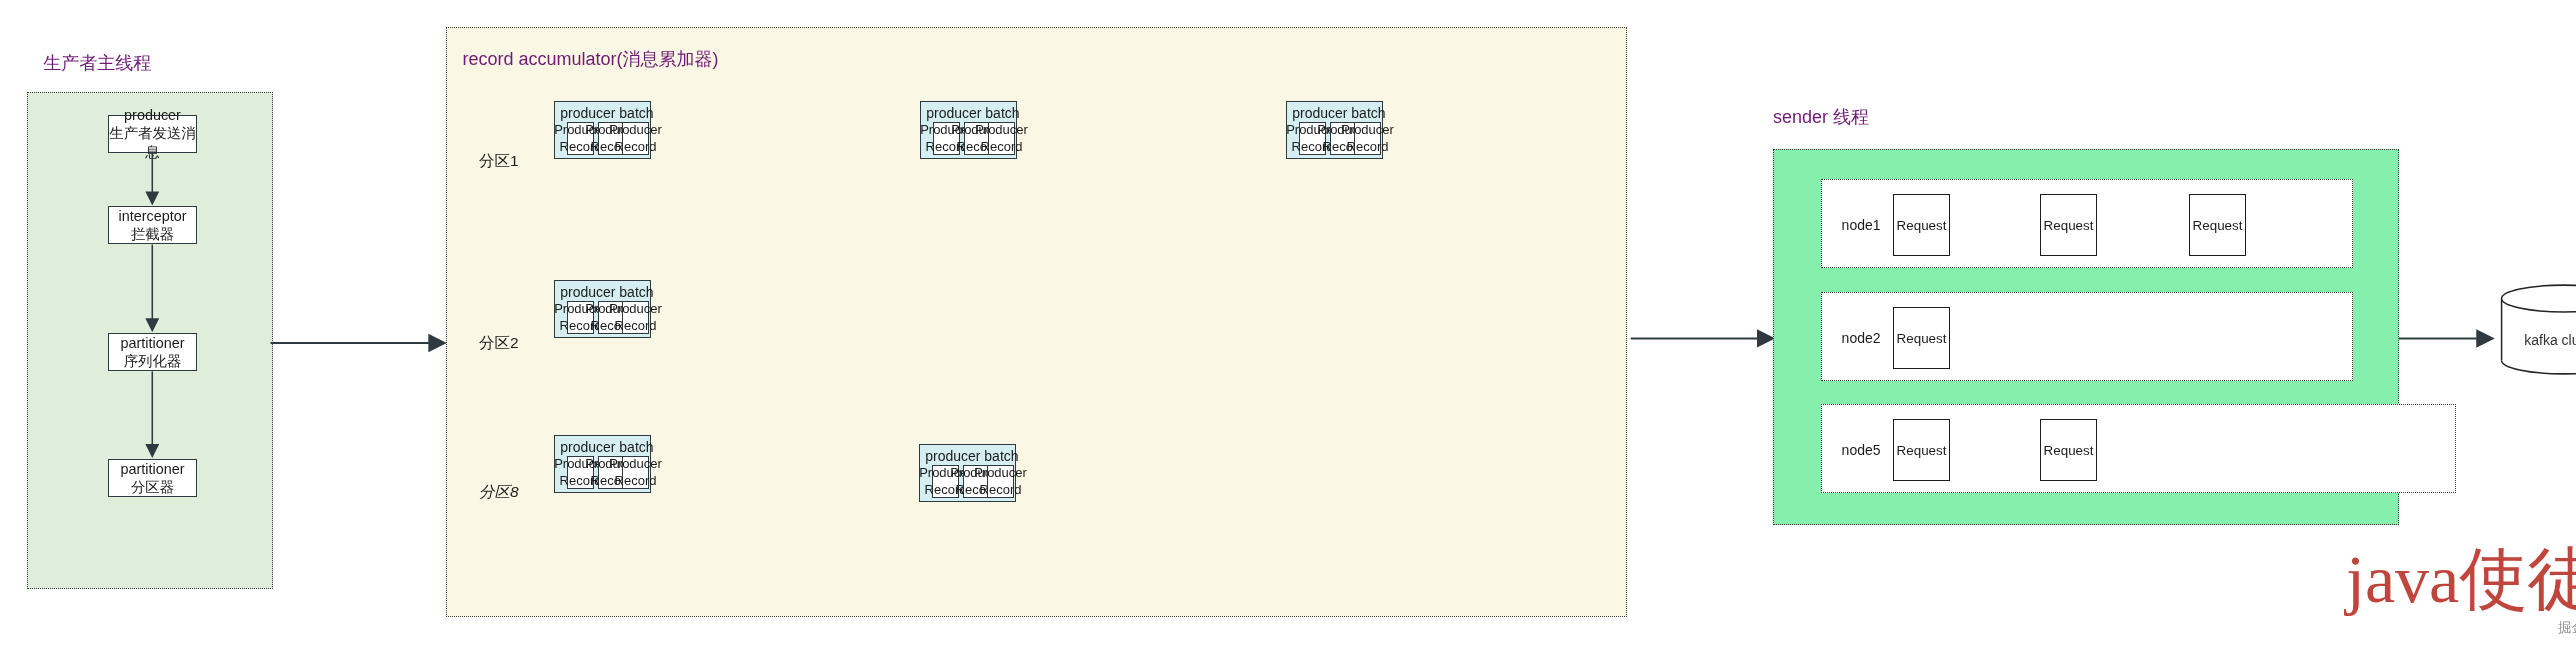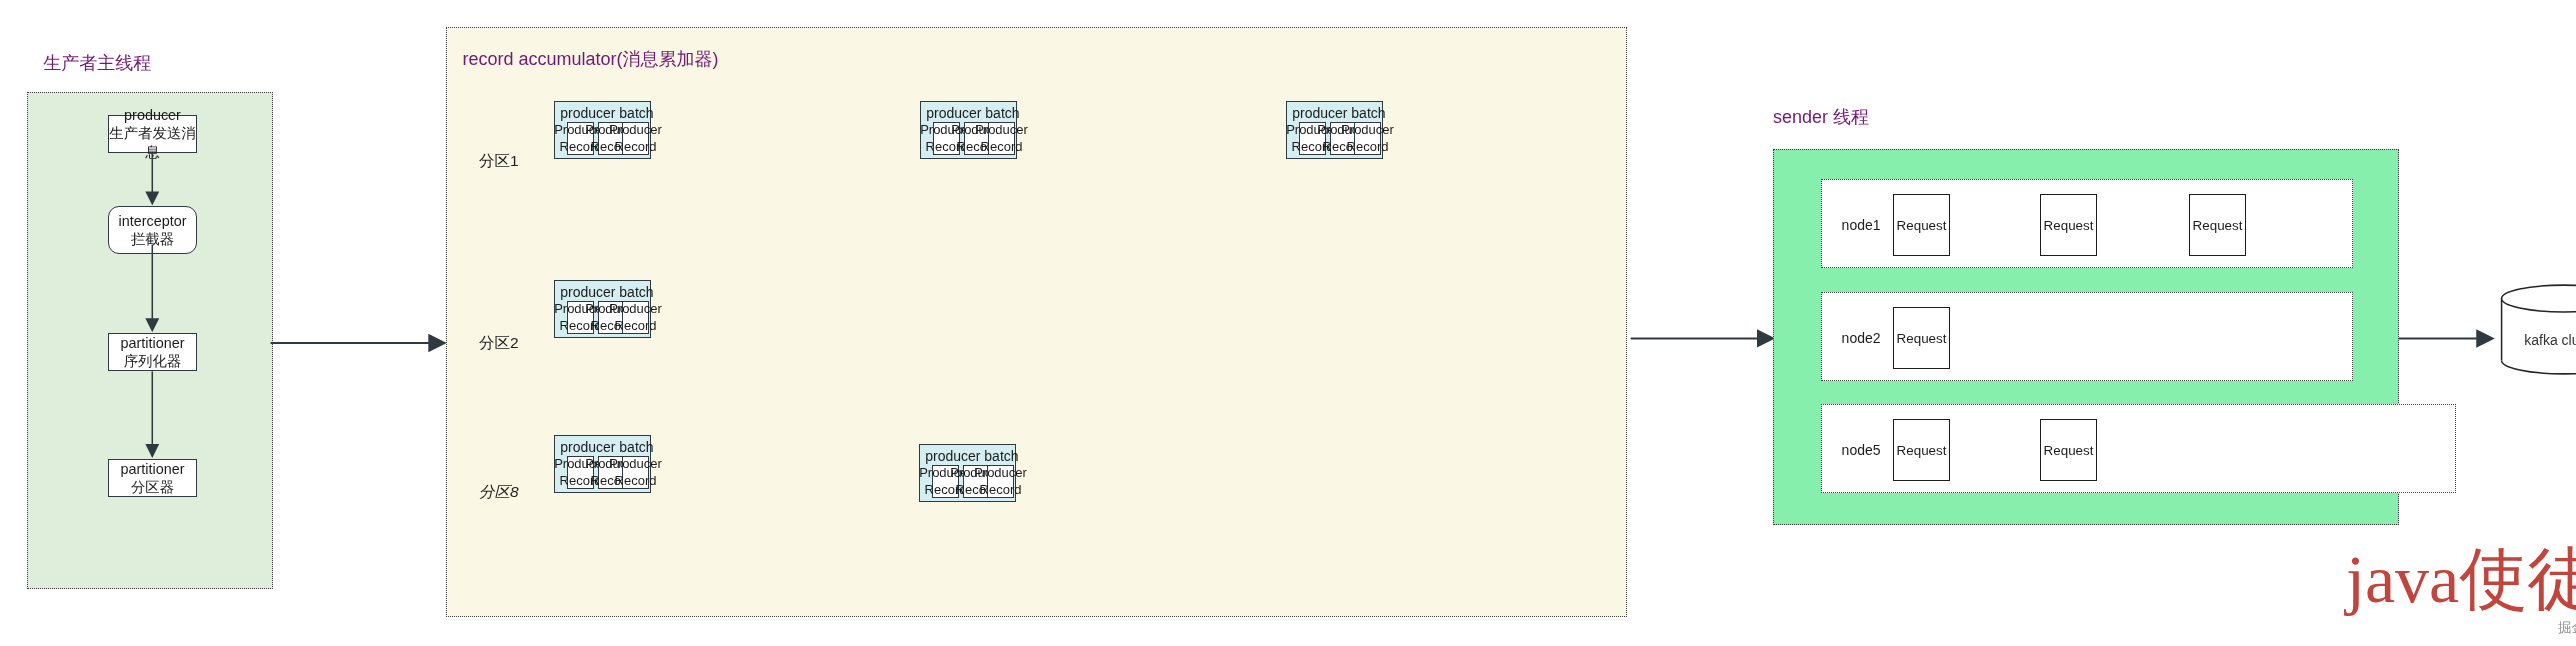--- a/index.html
+++ b/index.html
@@ -108,21 +108,21 @@
 
   <div class="abs sec-label" style="left:7.2px;top:54px;margin-left:36px;">生产者主线程</div>
 
   <div class="abs green-zone" style="left:27px;top:92px;width:246px;height:497px;">
 
     <div class="abs flow-box" style="left:80px;top:21.6px;width:89px;height:38px;">
       <span>producer</span>
       <span>生产者发送消息</span>
     </div>
 
-    <div class="abs flow-box" style="left:80px;top:113px;width:89px;height:48px;border-radius:11px;">
+    <div class="abs flow-box" style="left:80px;top:113px;width:89px;height:38px;">
       <span>interceptor</span>
       <span>拦截器</span>
     </div>
 
     <div class="abs flow-box" style="left:80px;top:240px;width:89px;height:38px;">
       <span>partitioner</span>
       <span>序列化器</span>
     </div>
 
     <div class="abs flow-box" style="left:80px;top:366px;width:89px;height:38px;">

